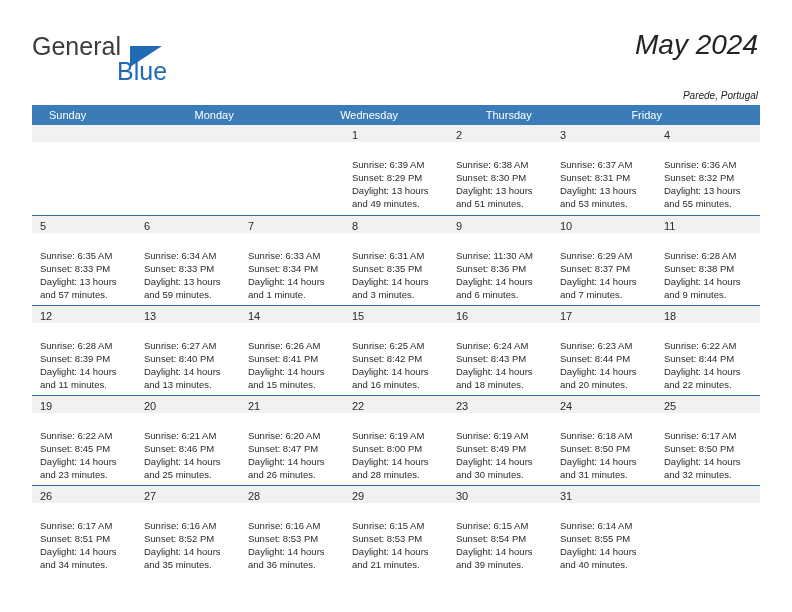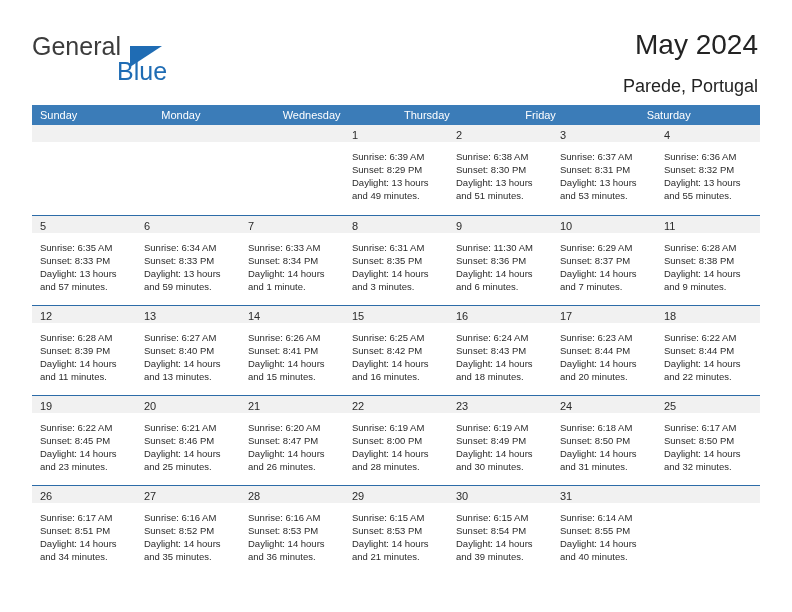--- a/index.html
+++ b/index.html
@@ -65,53 +65,54 @@
     height: 0;
     border-left: 32px solid #1f6cb4;
     border-bottom: 21px solid transparent;
   }
 
   .title-block {
     position: absolute;
     right: 0;
     top: 0;
     text-align: right;
+    font-style: italic;
   }
   .cal-title {
     font-size: 28px;
     color: #232323;
     line-height: 34px;
     white-space: nowrap;
   }
   .cal-subtitle {
-    font-size: 18px;
+    font-size: 10px;
     color: #232323;
     line-height: 20px;
-    margin-top: 14px;
+    margin-top: 24px;
     white-space: nowrap;
   }
 
   
   .calendar {
     position: absolute;
     left: 32px;
     top: 105px;
     width: 728px;
   }
   .weekdays {
     display: flex;
     background: #3b7cb8;
     height: 20px;
   }
   .weekday {
     flex: 1 1 0;
     color: #ffffff;
     font-size: 11px;
     line-height: 20px;
-    padding-left: 8px;
+    padding-left: 17px;
     box-sizing: border-box;
     white-space: nowrap;
     overflow: hidden;
   }
 
   .week {
     display: flex;
     height: 90px;
     border-top: 1px solid #2d6ca8;
     box-sizing: border-box;
@@ -130,21 +131,21 @@
     background: #f1f1f1;
     padding-left: 8px;
     box-sizing: border-box;
   }
   .day-num {
     font-size: 11px;
     line-height: 17px;
     color: #2b2b2b;
   }
   .day-body {
-    padding: 8px 8px 0 8px;
+    padding: 16px 8px 0 8px;
     box-sizing: border-box;
   }
   .day-line {
     font-size: 9.5px;
     line-height: 13px;
     color: #2b2b2b;
     white-space: nowrap;
   }
 </style>
 </head>
@@ -168,21 +169,20 @@
   </div>
 
   <div class="calendar">
 
     <div class="weekdays">
       <div class="weekday">Sunday</div>
       <div class="weekday">Monday</div>
       <div class="weekday">Wednesday</div>
       <div class="weekday">Thursday</div>
       <div class="weekday">Friday</div>
-      <div class="weekday">Saturday</div>
     </div>
 
     <div id="weeks-host">
         <div class="week">
           <div class="day empty">
             <div class="day-num-band"><span class="day-num"></span></div>
           </div>
           <div class="day empty">
             <div class="day-num-band"><span class="day-num"></span></div>
           </div>

